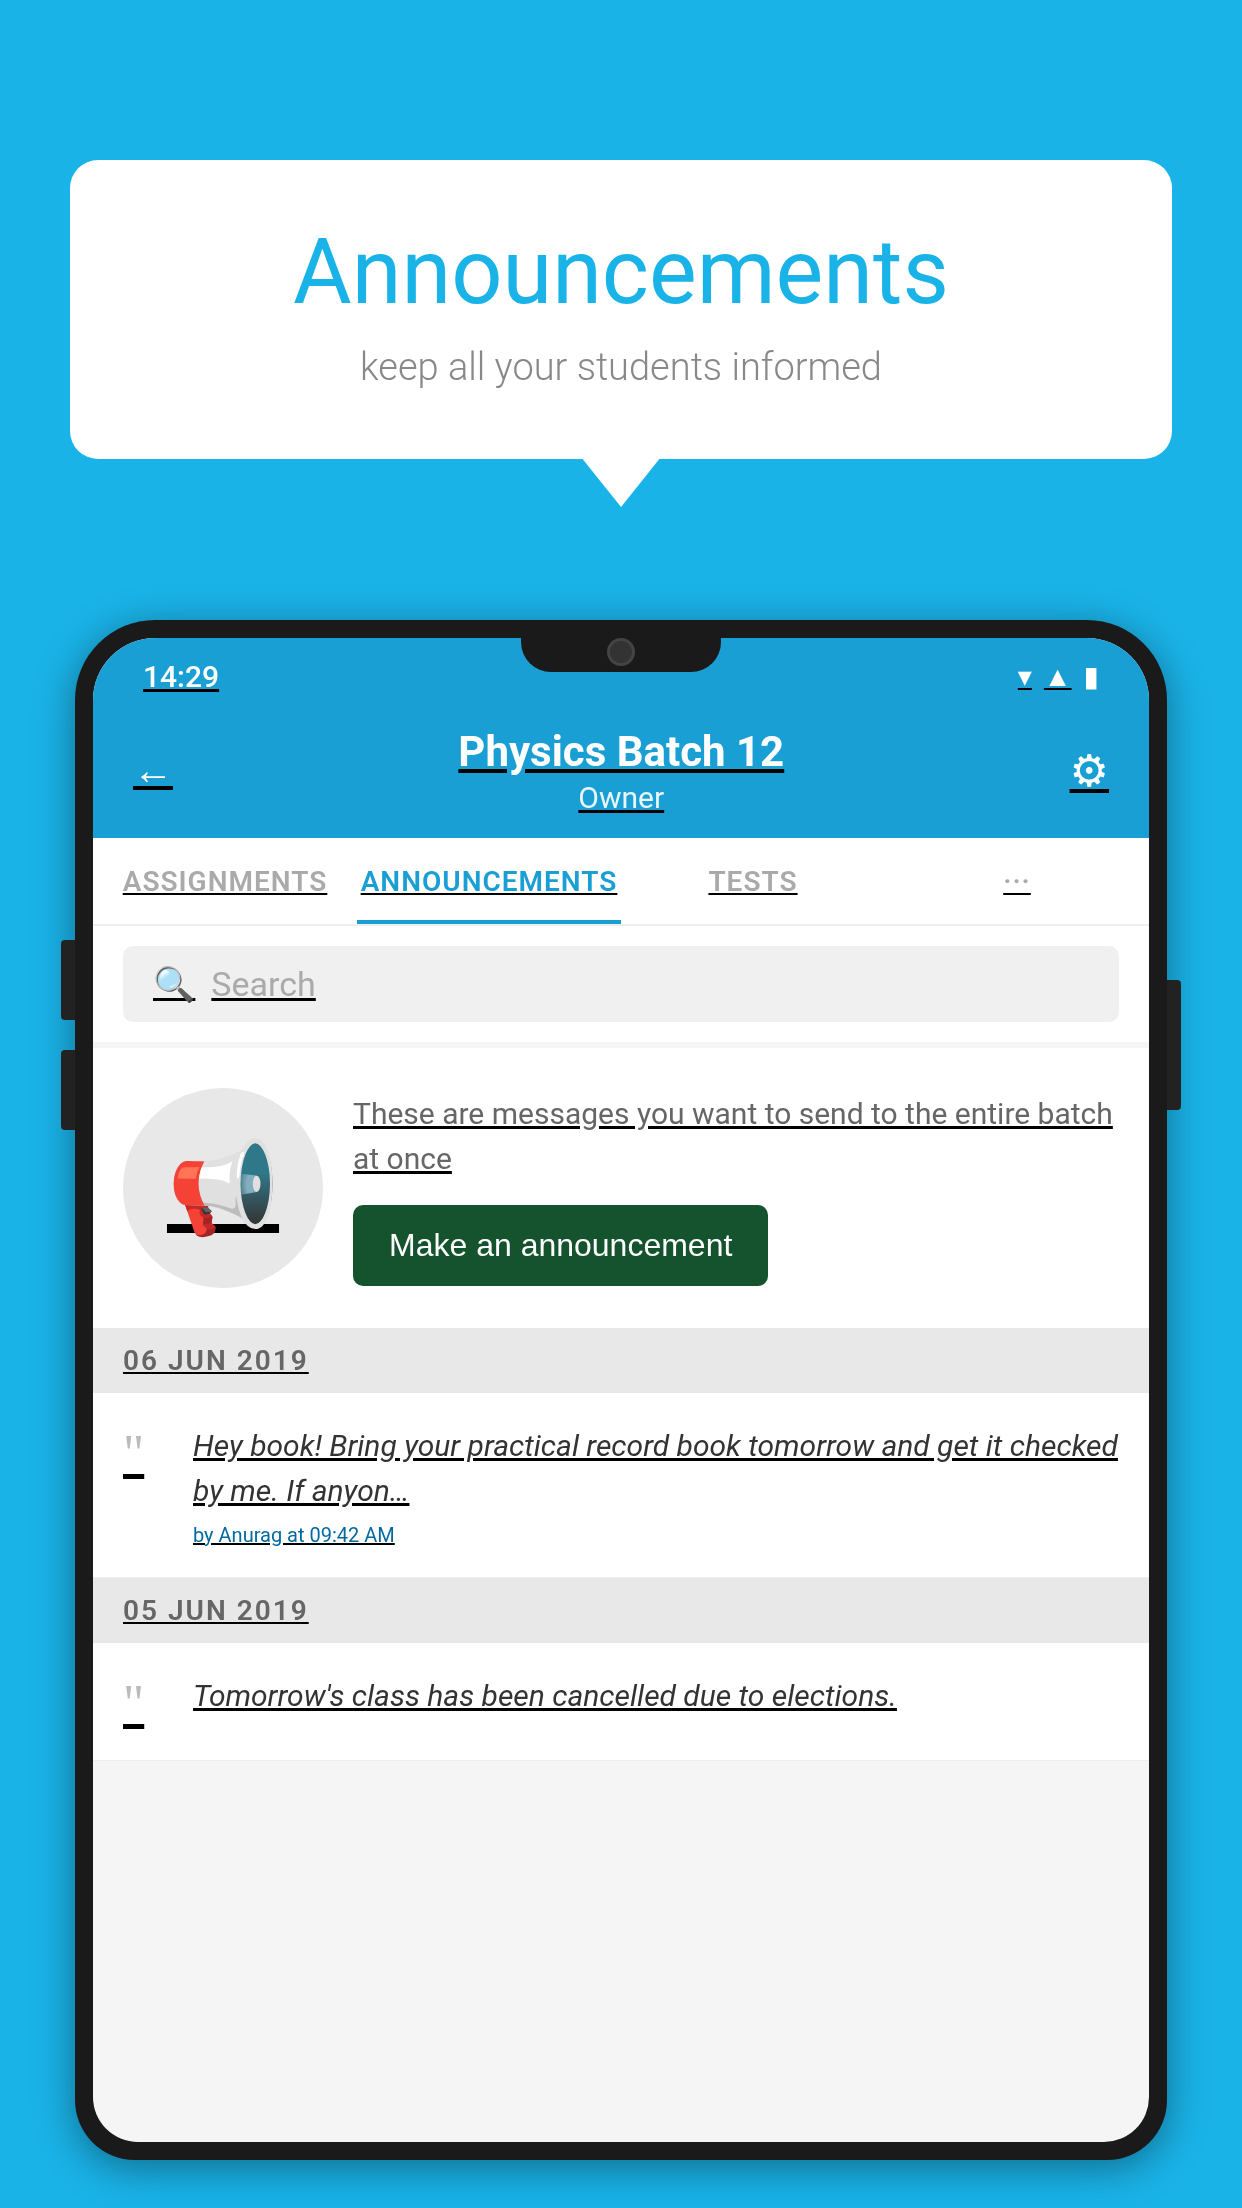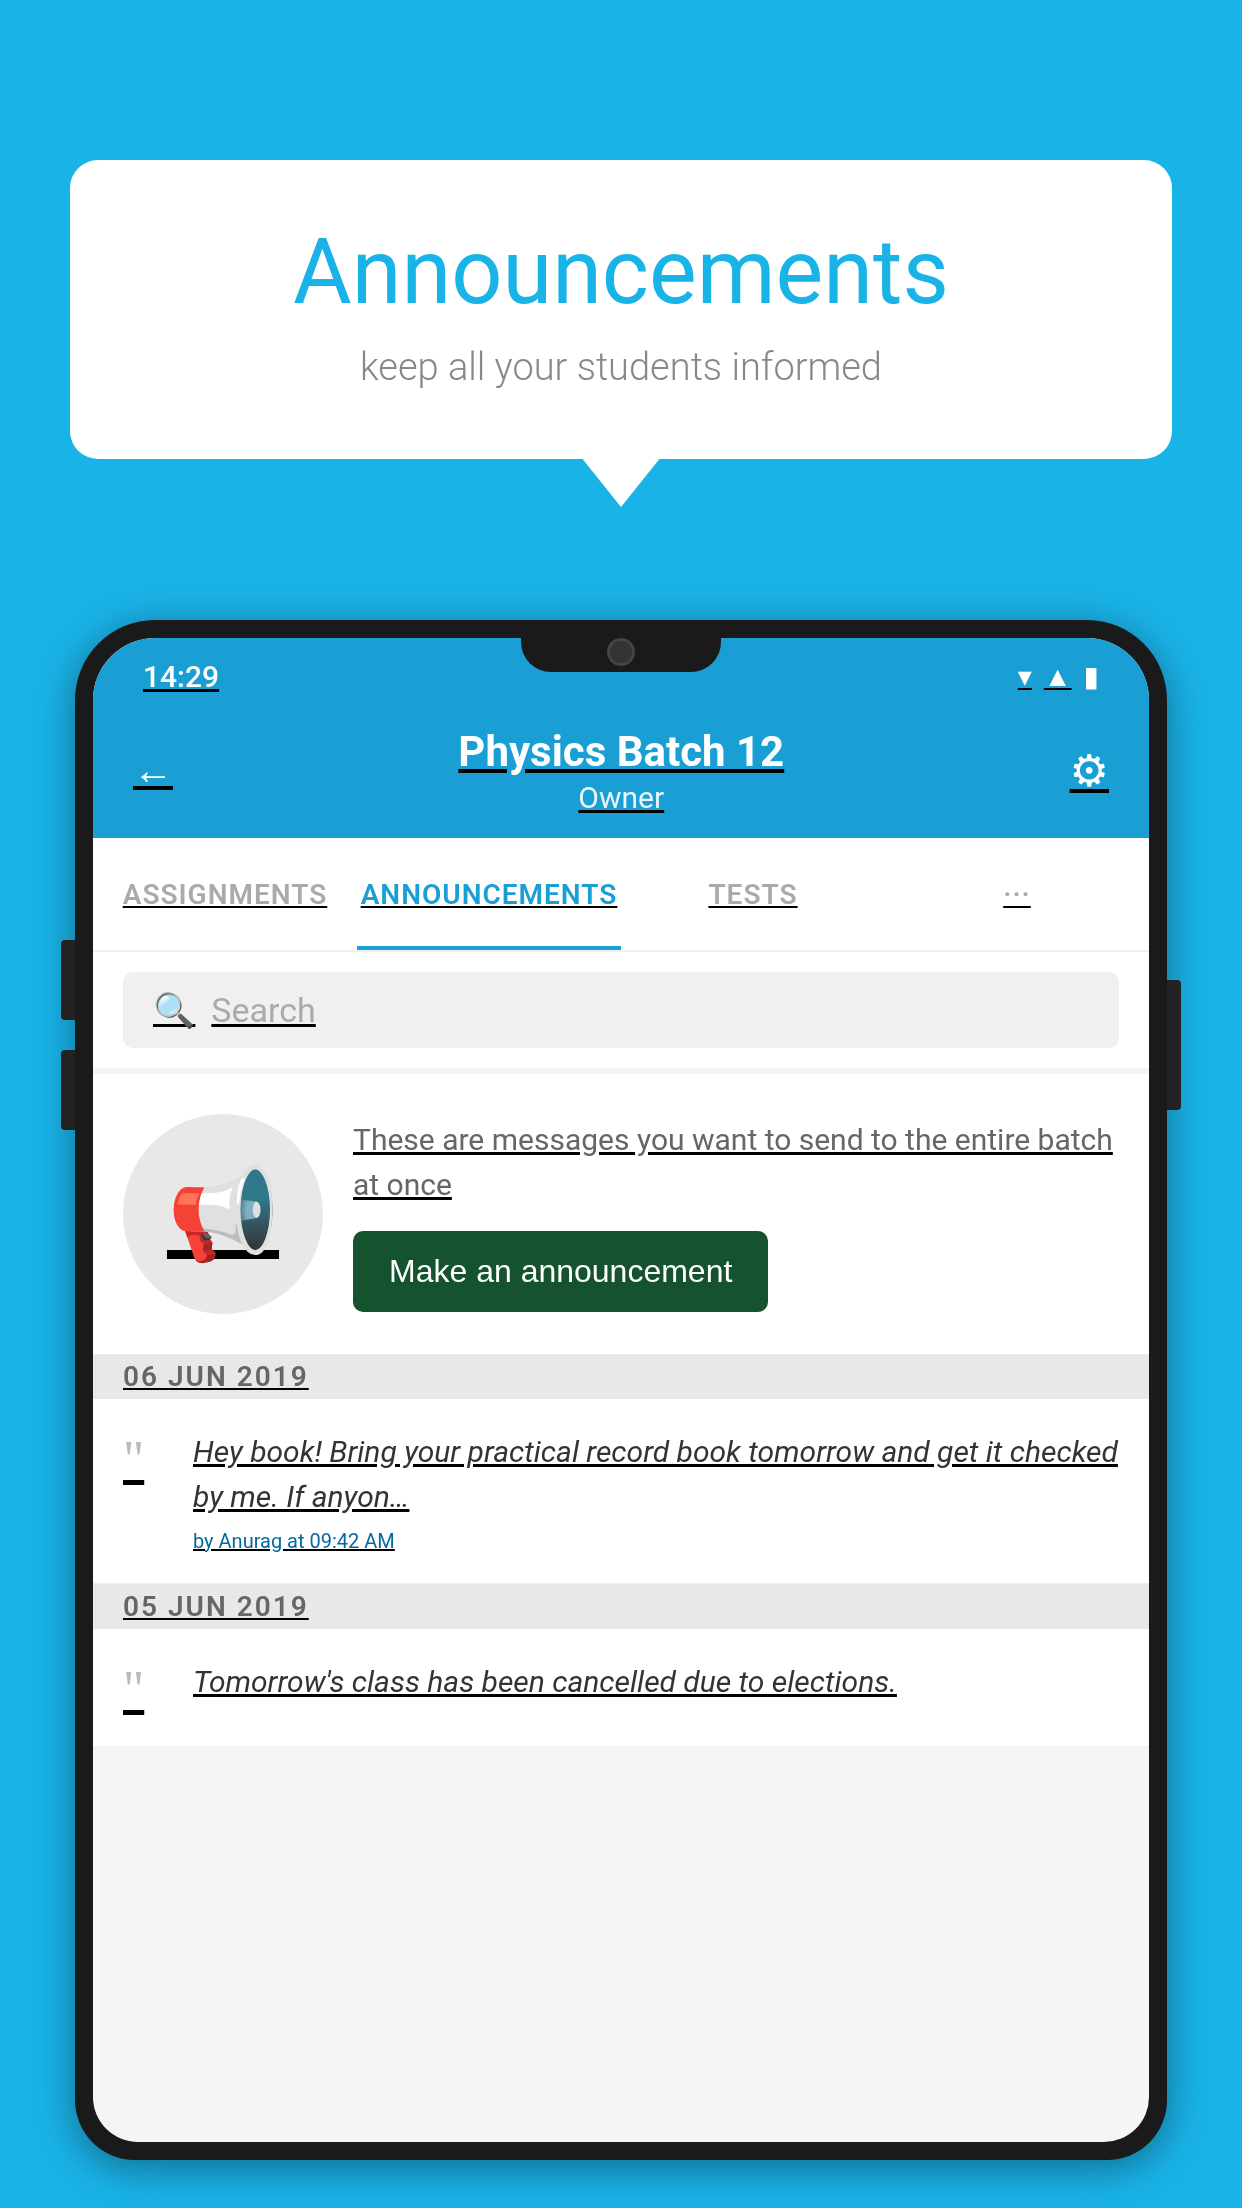--- a/index.html
+++ b/index.html
@@ -205,21 +205,21 @@
     .header-gear {
       color: white;
       font-size: 44px;
     }
 
     
     .tabs-bar {
       background: white;
       display: flex;
       border-bottom: 2px solid #eee;
-      height: 114px;
+      height: 88px;
     }
 
     .tab-item {
       flex: 1;
       display: flex;
       align-items: center;
       justify-content: center;
       font-size: 28px;
       font-weight: 600;
       color: #aaa;
@@ -311,21 +311,21 @@
       border-radius: 10px;
       padding: 22px 36px;
       font-size: 32px;
       font-weight: 500;
       cursor: pointer;
     }
 
     
     .date-separator {
       background: #e8e8e8;
-      padding: 6px 30px;
+      padding: 16px 30px;
       font-size: 28px;
       font-weight: 600;
       color: #666;
       letter-spacing: 2px;
     }
 
     
     .announcement-item {
       background: white;
       display: flex;

